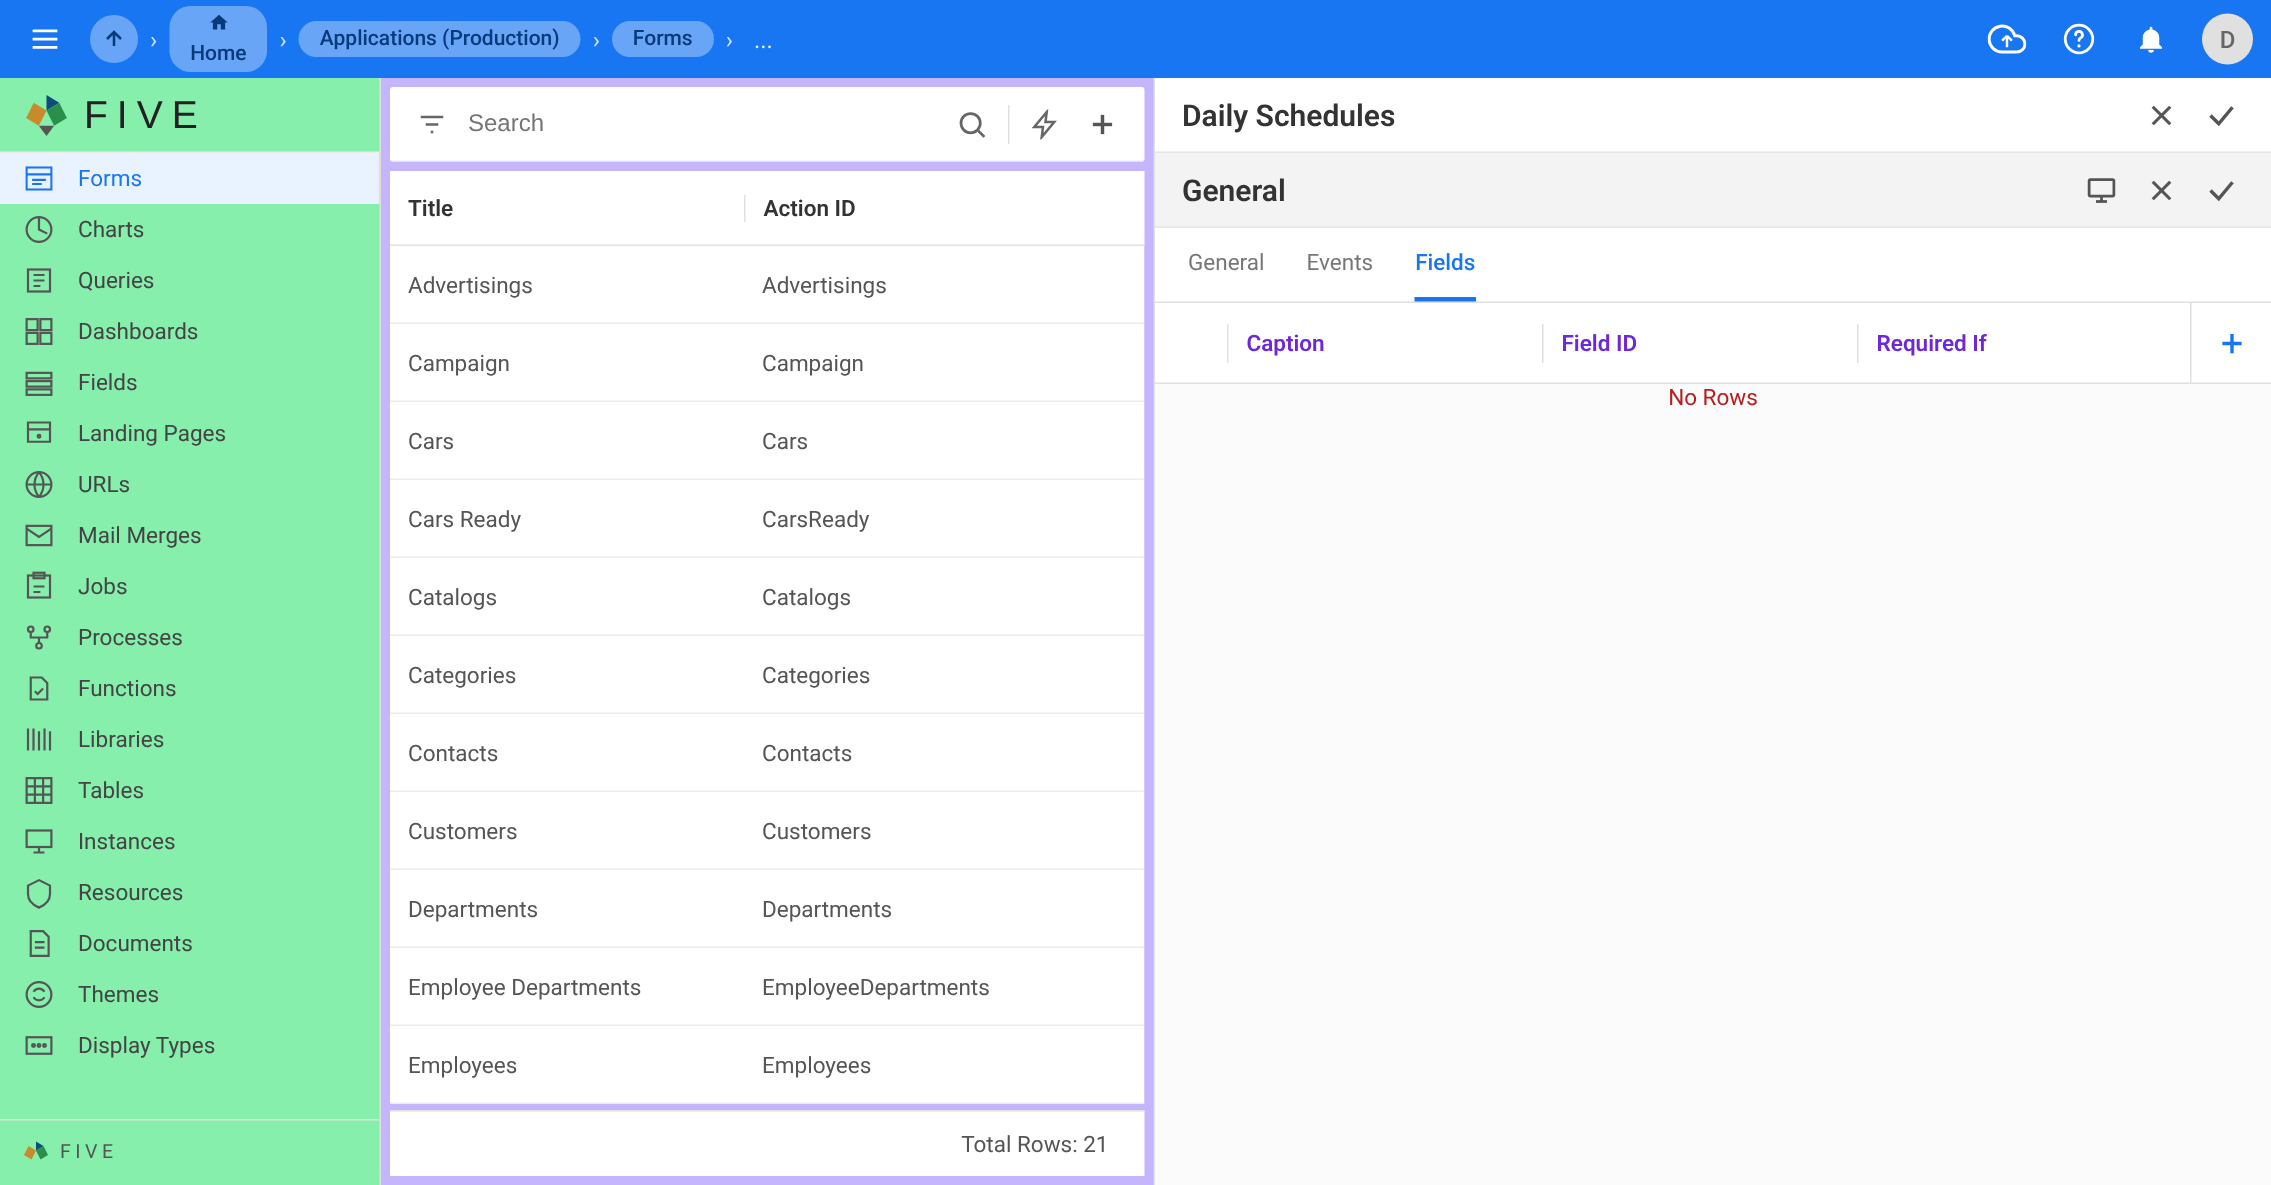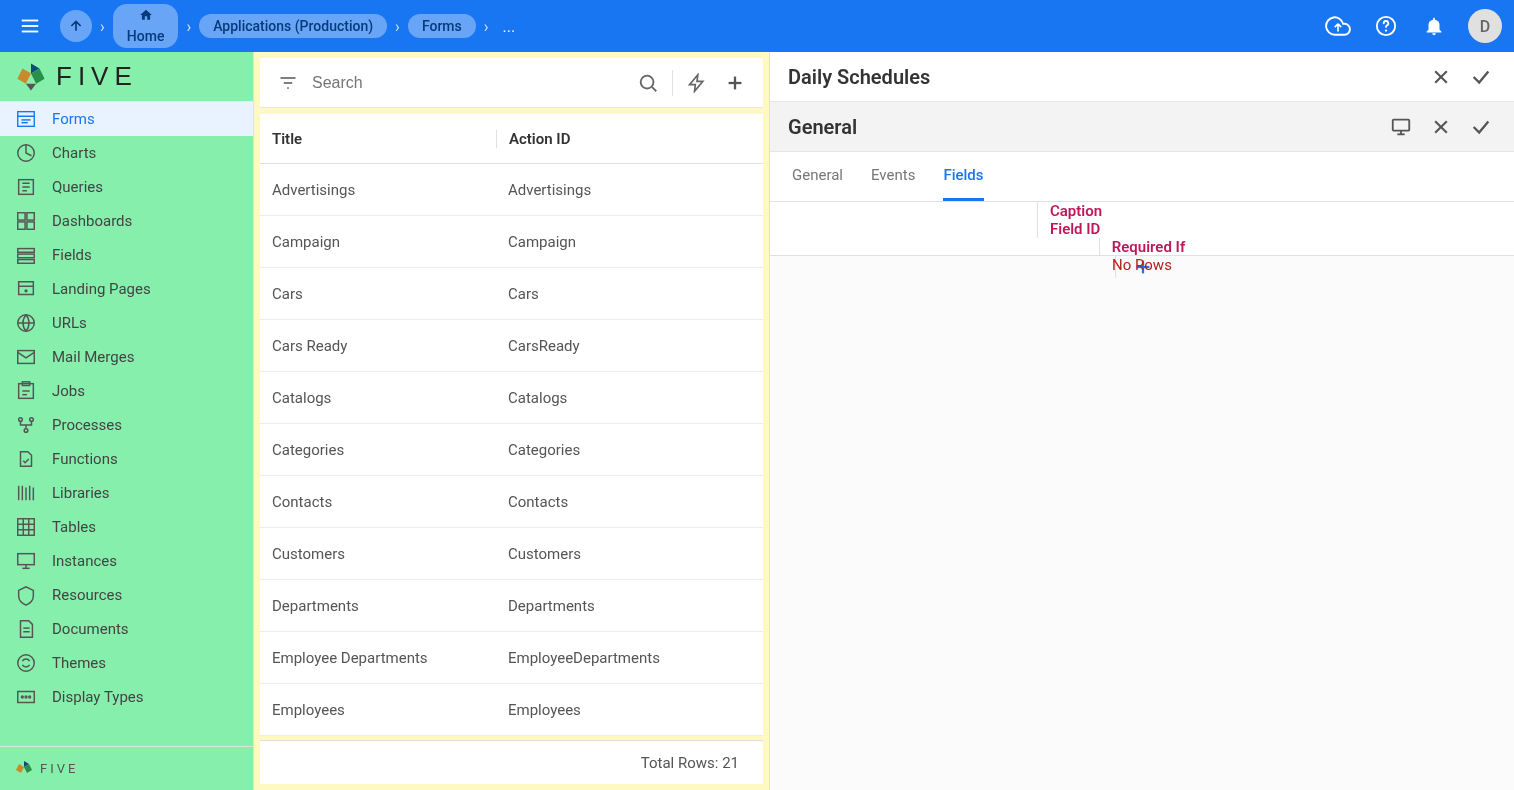--- a/index.html
+++ b/index.html
@@ -29,21 +29,21 @@
   .sidebar-scroll::-webkit-scrollbar-thumb { background:#c7c7c7; border-radius:0; }
   .sidebar-scroll::-webkit-scrollbar-track { background:#f0f0f0; }
   .side-item { display:flex; align-items:center; gap: 14px; height: 34px; padding: 0 14px; cursor:pointer; color:#444; font-size:15px;}
   .side-item.active { background:#e9f2ff; color:#1976f2; }
   .side-icon { width: 24px; height: 24px; display:flex; align-items:center; justify-content:center; color:#555; flex-shrink:0;}
   .side-item.active .side-icon { color:#1976f2; }
   .sidebar-footer { height: 44px; display:flex; align-items:center; padding-left:14px; border-top:1px solid #e0e0e0; }
   .mini-brand { font-size: 13px; letter-spacing: 3px; color:#555; display:flex; align-items:center; gap:6px;}
   
   
-  .list-panel { width: 516px; display:flex; flex-direction:column; border-right:1px solid #e0e0e0; background:#fef9c3;}
+  .list-panel { width: 516px; display:flex; flex-direction:column; border-right:1px solid #e0e0e0; background:#c4b5fd;}
   .list-toolbar { height: 50px; background:#fff; border-bottom:1px solid #e6e6e6; display:flex; align-items:center; padding: 0 14px; gap:10px; margin: 6px 6px 0 6px; border-radius: 2px; }
   .filter-ico, .search-ico, .bolt-ico, .plus-ico { width:28px; height:28px; display:flex; align-items:center; justify-content:center; color:#666; cursor:pointer;}
   .search-input { flex:1; border:none; outline:none; font-size:16px; color:#666; background:transparent; }
   .toolbar-divider { width:1px; height:26px; background:#e0e0e0; }
   .list-header { display:flex; background:#fff; border-bottom:1px solid #e0e0e0; margin: 6px 6px 0 6px; height: 50px; align-items:center; font-weight:600; color:#333; font-size:15px;}
   .list-header .col-title { width: 236px; padding-left: 12px; }
   .list-header .col-action { flex:1; padding-left: 12px; border-left:1px solid #e0e0e0;}
   .list-body { flex:1; overflow-y:scroll; margin: 0 6px;}
   .list-body::-webkit-scrollbar { width: 14px; }
   .list-body::-webkit-scrollbar-thumb { background:#c7c7c7; }
@@ -56,21 +56,21 @@
   
   .detail-panel { flex:1; display:flex; flex-direction:column; background:#fbfbfb;}
   .detail-header1 { height: 50px; display:flex; align-items:center; padding: 0 18px; background:#fff; border-bottom:1px solid #e6e6e6; font-size:20px; font-weight:600; color:#333;}
   .detail-header1 .spacer { flex:1; }
   .hdr-icon { width:30px; height:30px; display:flex; align-items:center; justify-content:center; color:#555; cursor:pointer; margin-left:10px;}
   .detail-header2 { height: 50px; display:flex; align-items:center; padding: 0 18px; background:#f3f3f3; border-bottom:1px solid #e6e6e6; font-size:20px; font-weight:600; color:#333;}
   .detail-header2 .spacer { flex:1; }
   .tabs { display:flex; gap: 28px; padding: 0 22px; border-bottom:1px solid #e0e0e0; background:#fff;}
   .tab { padding: 14px 0; font-size:15px; color:#777; cursor:pointer; border-bottom: 3px solid transparent; }
   .tab.active { color:#1976f2; border-bottom-color:#1976f2; font-weight:500;}
-  .fields-header { display:flex; align-items:center; height: 54px; background:#fff; border-bottom:1px solid #e0e0e0; font-weight:600; color:#be185d; font-size:15px;flex-direction:column;}
+  .fields-header { display:flex; align-items:center; height: 54px; background:#fff; border-bottom:1px solid #e0e0e0; font-weight:600; color:#6d28d9; font-size:15px;}
   .fields-header .fcol { border-left:1px solid #e0e0e0; padding-left:12px; height: 26px; display:flex; align-items:center;}
   .fcol.handle { width:48px; border:none;}
   .fcol.caption { width: 210px; }
   .fcol.fieldid { width: 210px; }
   .fcol.required { flex:1; }
   .add-field { width:54px; display:flex; align-items:center; justify-content:center; color:#1976f2; cursor:pointer; border-left:1px solid #e0e0e0; height:100%;}
   .no-rows { flex:1; display:flex; justify-content:center; color:#b91c1c; font-size:15px; }
 
   svg { display:block; }
 </style>

